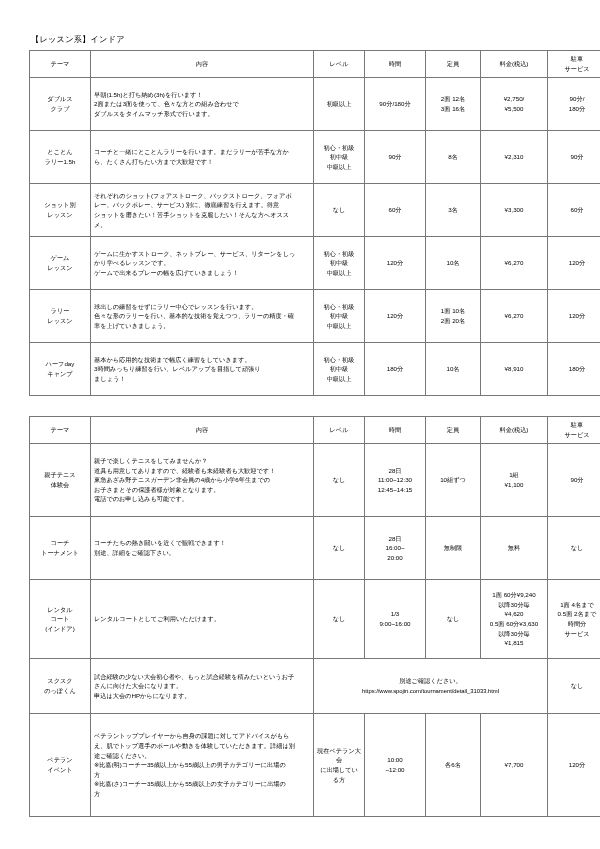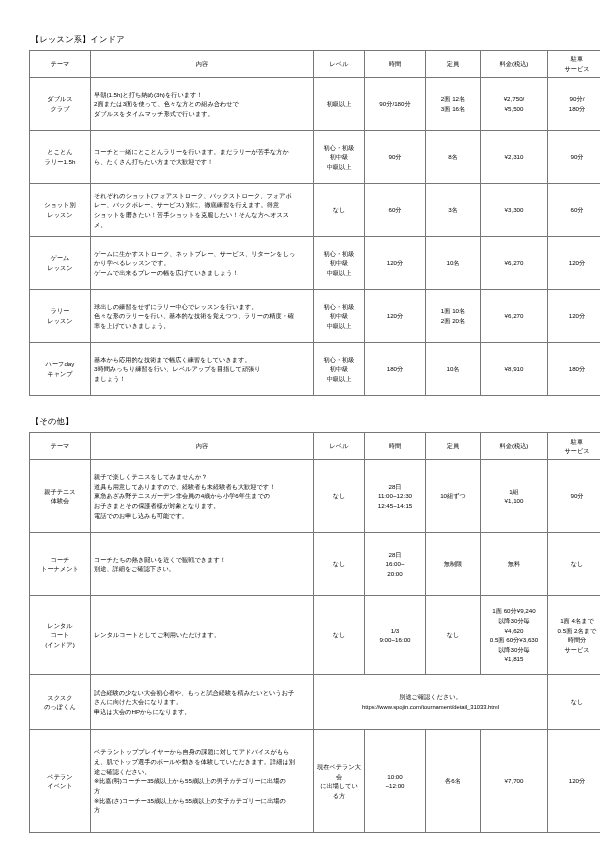--- a/index.html
+++ b/index.html
@@ -183,21 +183,20 @@
           <td class="c-price center-pre">¥8,910</td>
           <td class="c-park center-pre">180分</td>
         </tr>
       </tbody>
     </table>
   </div>
 
   <div class="spacer-lg"></div>
 
   <div class="section">
-    <div class="section-title">【その他】</div>
     <table class="sched">
       <thead>
         <tr>
           <th class="c-theme multiline">テーマ</th>
           <th class="c-desc multiline">内容</th>
           <th class="c-level multiline">レベル</th>
           <th class="c-time multiline">時間</th>
           <th class="c-cap multiline">定員</th>
           <th class="c-price multiline">料金(税込)</th>
           <th class="c-park multiline">駐車

